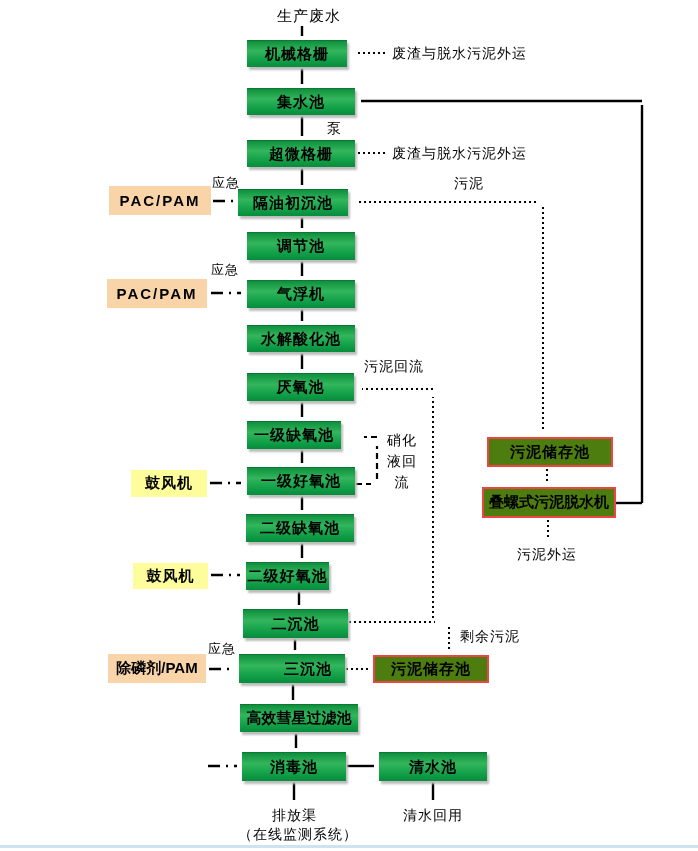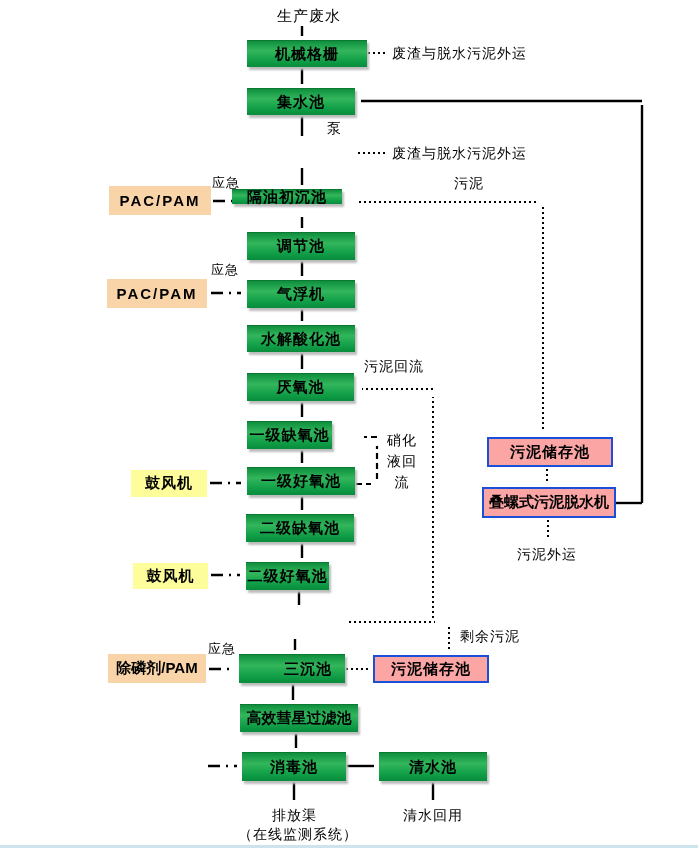--- a/index.html
+++ b/index.html
@@ -5,21 +5,21 @@
   html,body{margin:0;padding:0;background:#fff;}
   #stage{position:relative;width:698px;height:851px;background:#fff;overflow:hidden;
          font-family:"Liberation Sans","DejaVu Sans",sans-serif;color:#000;}
   #wires{position:absolute;left:0;top:0;width:698px;height:851px;}
   .box{position:absolute;display:flex;align-items:center;justify-content:center;
        font-size:15px;font-weight:bold;letter-spacing:1px;white-space:nowrap;box-sizing:border-box;}
   .green{background:linear-gradient(180deg,#0f8f3e 0%,#33b65c 38%,#13a149 72%,#078c3c 100%);
          border-top:1px solid #0a7a33;box-shadow:2px 3px 2px #bdbdbd;color:#000;}
   .orange{background:#f8d4a8;}
   .yellow{background:#fdfd9c;}
-  .blue{background:#fca5a5;border:2px solid #1d4ed8;}
+  .blue{background:#4d7c0f;border:2px solid #ef4444;}
   .lbl{position:absolute;font-size:14px;white-space:nowrap;letter-spacing:1px;}
   .lbl.small{font-size:13px;}
   .vtext{position:absolute;width:36px;text-align:center;font-size:14px;line-height:21px;letter-spacing:1px;}
   #bottom-rule{position:absolute;left:0;top:845px;width:698px;height:3px;background:#cfe3ee;}
   path{fill:none;}
   .solid{stroke:#000;stroke-width:2.4;}
   .dotted{stroke:#000;stroke-width:2;stroke-dasharray:2 3;}
   .dashdot{stroke:#000;stroke-width:2.4;stroke-dasharray:12 6 2 6;}
   .dashed{stroke:#000;stroke-width:2.2;stroke-dasharray:6 4;}
 </style>
@@ -107,31 +107,33 @@
     <g>
       <path class="solid" d="M616,503 L642,503"></path>
       <path class="solid" d="M642,503 L642,105" marker-end="url(#ah)"></path>
       <path class="solid" d="M642,101 L361,101" marker-end="url(#ah)"></path>
     </g>
   </svg>
 
   <div class="lbl" style="left:277px;top:7px;font-size:15px;">生产废水</div>
   <div class="lbl" style="left:327px;top:120px;">泵</div>
 
-  <div class="box green" style="left:247px;top:40px;width:120px;height:27px;">机械格栅</div>
+  <div class="box green" style="left:247px;top:40px;width:100px;height:27px;">机械格栅</div>
   <div class="box green" style="left:247px;top:88px;width:108px;height:27px;">集水池</div>
-  <div class="box green" style="left:232px;top:189px;width:110px;height:15px;">隔油初沉池</div>
+  <div class="box green" style="left:247px;top:140px;width:108px;height:27px;">超微格栅</div>
+  <div class="box green" style="left:238px;top:189px;width:110px;height:27px;">隔油初沉池</div>
   <div class="box green" style="left:247px;top:232px;width:108px;height:28px;">调节池</div>
   <div class="box green" style="left:247px;top:280px;width:108px;height:28px;">气浮机</div>
   <div class="box green" style="left:247px;top:325px;width:108px;height:27px;">水解酸化池</div>
   <div class="box green" style="left:247px;top:373px;width:107px;height:28px;">厌氧池</div>
-  <div class="box green" style="left:247px;top:421px;width:85px;height:28px;">一级缺氧池</div>
+  <div class="box green" style="left:247px;top:421px;width:94px;height:28px;">一级缺氧池</div>
   <div class="box green" style="left:246px;top:514px;width:108px;height:28px;">二级缺氧池</div>
   <div class="box green" style="left:247px;top:467px;width:108px;height:28px;">一级好氧池</div>
   <div class="box green" style="left:246px;top:562px;width:83px;height:28px;">二级好氧池</div>
+  <div class="box green" style="left:243px;top:609px;width:105px;height:29px;">二沉池</div>
   <div class="box green" style="left:239px;top:654px;width:106px;height:29px;padding-left:32px;">三沉池</div>
   <div class="box green" style="left:240px;top:704px;width:118px;height:28px;letter-spacing:0;">高效彗星过滤池</div>
   <div class="box green" style="left:242px;top:752px;width:104px;height:29px;">消毒池</div>
   <div class="box green" style="left:379px;top:752px;width:108px;height:29px;">清水池</div>
 
   <div class="box orange" style="left:109px;top:186px;width:102px;height:29px;letter-spacing:2px;">PAC/PAM</div>
   <div class="box orange" style="left:107px;top:279px;width:100px;height:29px;letter-spacing:2px;">PAC/PAM</div>
   <div class="box yellow" style="left:131px;top:470px;width:76px;height:27px;">鼓风机</div>
   <div class="box yellow" style="left:133px;top:563px;width:75px;height:26px;">鼓风机</div>
   <div class="box orange" style="left:108px;top:654px;width:98px;height:29px;letter-spacing:0;">除磷剂/PAM</div>

